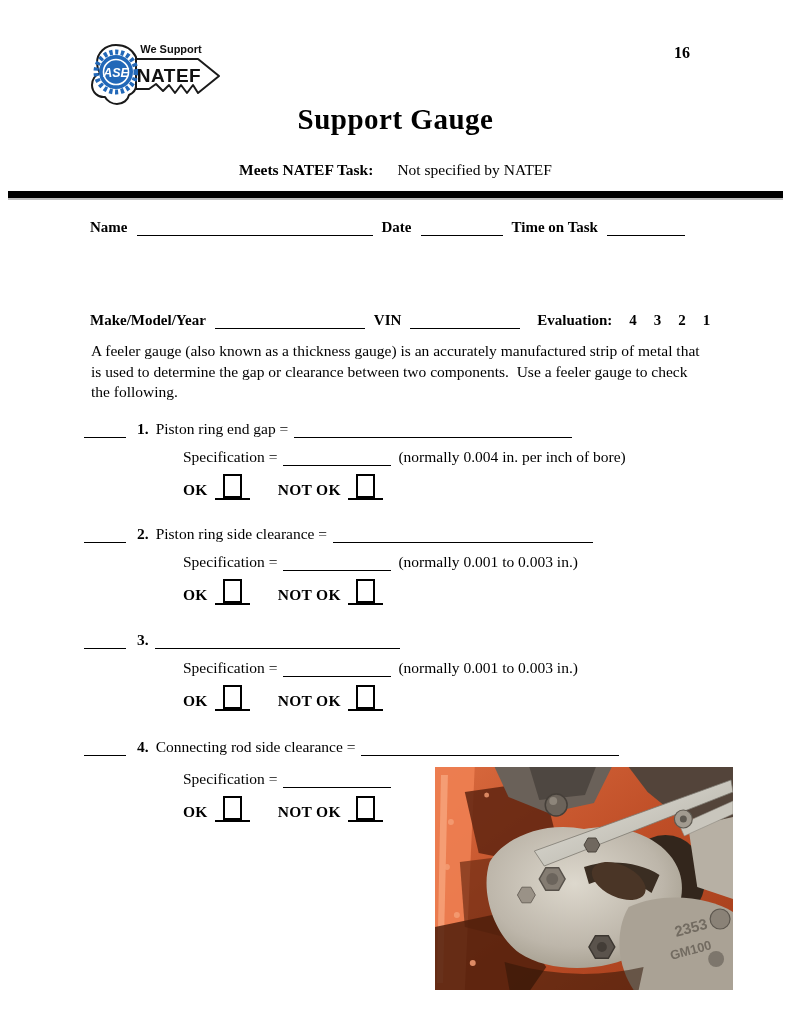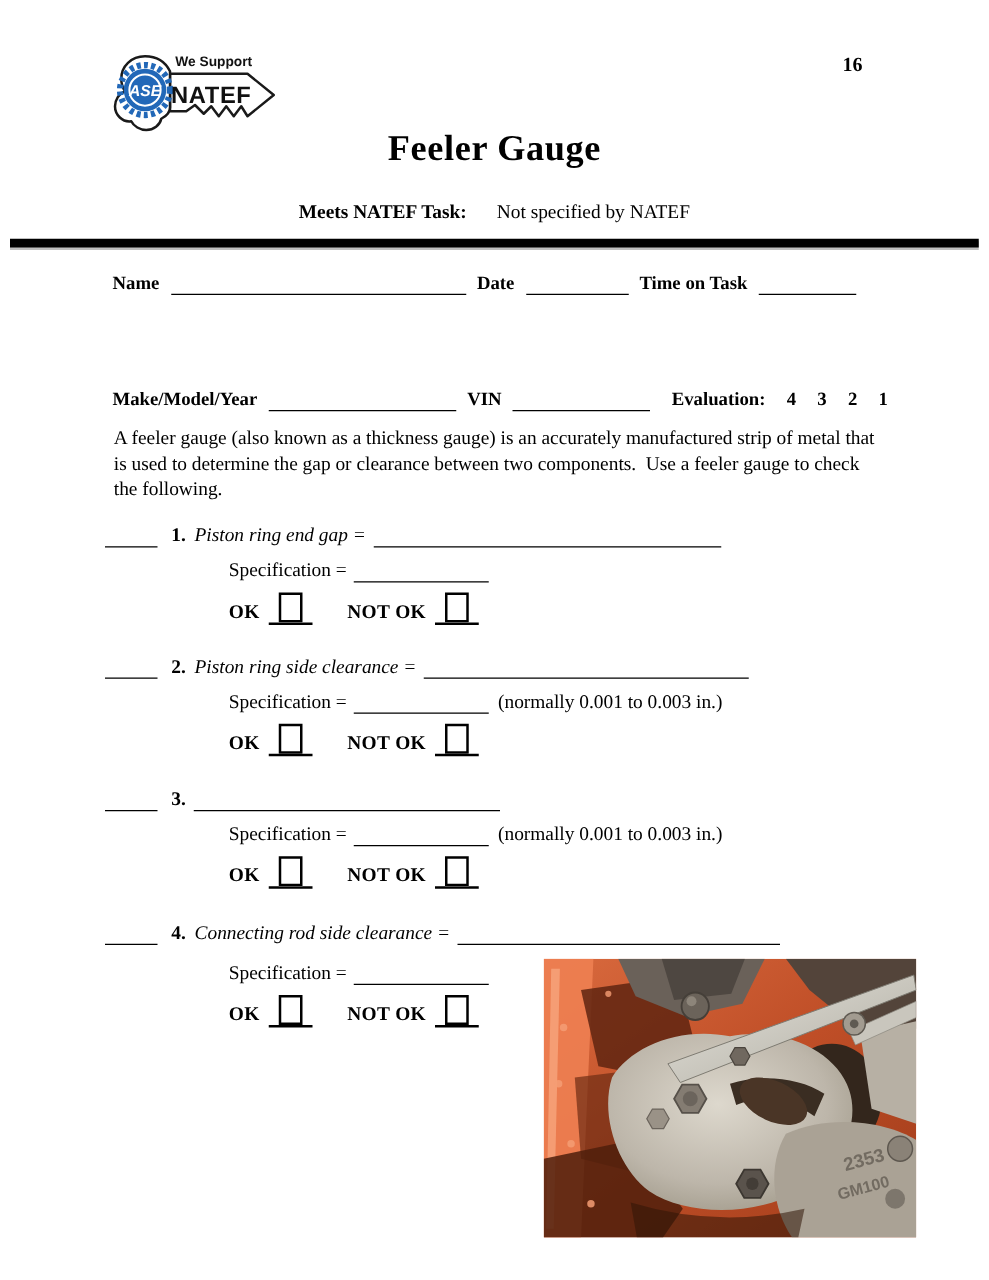--- a/index.html
+++ b/index.html
@@ -23,21 +23,21 @@
   .row .uline{margin:0 9px;}
   .row .lbl{white-space:nowrap;text-align:center;}
   .evalnum{margin-left:17px;}
 
   .intro{left:91px;top:341px;width:616px;font-size:15.5px;line-height:1.33;white-space:pre-wrap;}
 
   .item{left:84px;width:660px;font-size:15.5px;}
   .imain{display:flex;align-items:flex-end;height:21px;}
   .lead{width:42px;border-bottom:1.5px solid #000;height:14px;}
   .inum{margin-left:11px;white-space:nowrap;}
-  .ilabel{margin-left:7px;white-space:nowrap;font-style:italic;}
+  .ilabel{margin-left:7px;white-space:nowrap;}
   .imain .uline{margin-left:6px;}
   .spec{display:flex;align-items:flex-end;margin-top:10px;margin-left:99px;}
   .spec .uline{margin-left:6px;}
   .spec .note{margin-left:7px;white-space:nowrap;}
   .okrow{display:flex;align-items:flex-end;margin-top:7px;margin-left:99px;height:27px;}
   .oklbl{font-size:15.5px;line-height:1;padding-bottom:3px;letter-spacing:0.3px;white-space:nowrap;}
   .notok{margin-left:28px;}
   .boxline{display:inline-flex;align-items:flex-end;padding:0 8px;border-bottom:2px solid #000;margin-left:7px;}
   .cbox{width:19px;height:24px;border:2px solid #000;box-sizing:border-box;background:#fff;}
 
@@ -61,21 +61,21 @@
       <circle cx="30" cy="34" r="20" fill="none" stroke="#2268b8" stroke-width="5" stroke-dasharray="3.2 2.6"></circle>
       <circle cx="30" cy="34" r="17" fill="#2268b8"></circle>
       <circle cx="30" cy="34" r="12.5" fill="none" stroke="#ffffff" stroke-width="1.6"></circle>
       <text x="30" y="39" text-anchor="middle" font-family="Liberation Sans, sans-serif" font-size="12.5" font-weight="bold" font-style="italic" fill="#ffffff">ASE</text>
 
       <text x="85" y="15" text-anchor="middle" font-family="Liberation Sans, sans-serif" font-size="11" font-weight="bold" fill="#111">We Support</text>
       <text x="83" y="44" text-anchor="middle" font-family="Liberation Sans, sans-serif" font-size="19" font-weight="bold" letter-spacing="0.5" fill="#111">NATEF</text>
     </svg>
   </div>
 
-  <h1 class="abs title" style="margin:0;">Feeler Gauge</h1>
+  <h1 class="abs title" style="margin:0;">Support Gauge</h1>
 
   <div class="abs meets">
     <span class="b">Meets NATEF Task:</span><span class="val">Not specified by NATEF</span>
   </div>
 
   <div class="abs rule"></div>
 
   <div class="abs row row1">
     <span class="b lbl">Name</span>
     <span class="uline" style="width:236px;"></span>
@@ -102,20 +102,21 @@
   <div class="abs item" style="top:417px;">
     <div class="imain">
       <span class="lead"></span>
       <span class="inum b">1.</span>
       <span class="ilabel">Piston ring end gap =</span>
       <span class="uline" style="width:278px;"></span>
     </div>
     <div class="spec">
       <span>Specification =</span>
       <span class="uline" style="width:108px;"></span>
+      <span class="note">(normally 0.004 in. per inch of bore)</span>
     </div>
     <div class="okrow">
       <span class="b oklbl">OK</span>
       <span class="boxline">
           <span class="cbox"></span>
         </span>
       <span class="b oklbl notok">NOT OK</span>
       <span class="boxline">
           <span class="cbox"></span>
         </span>

